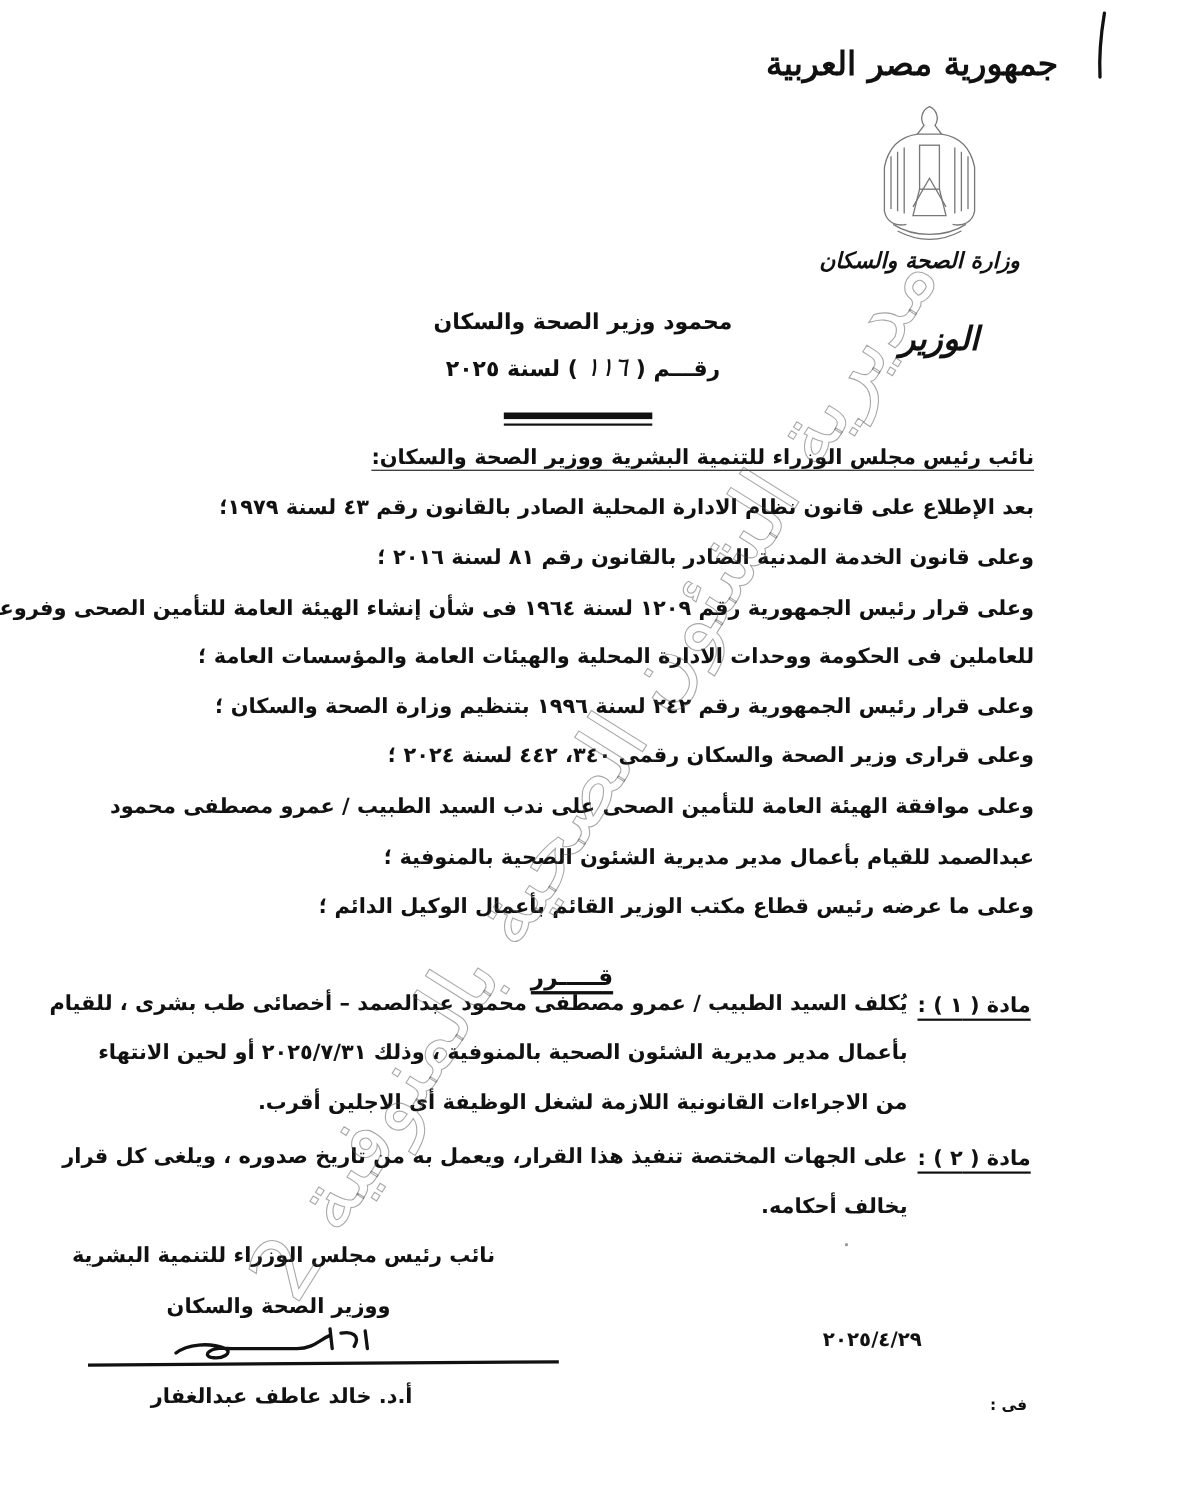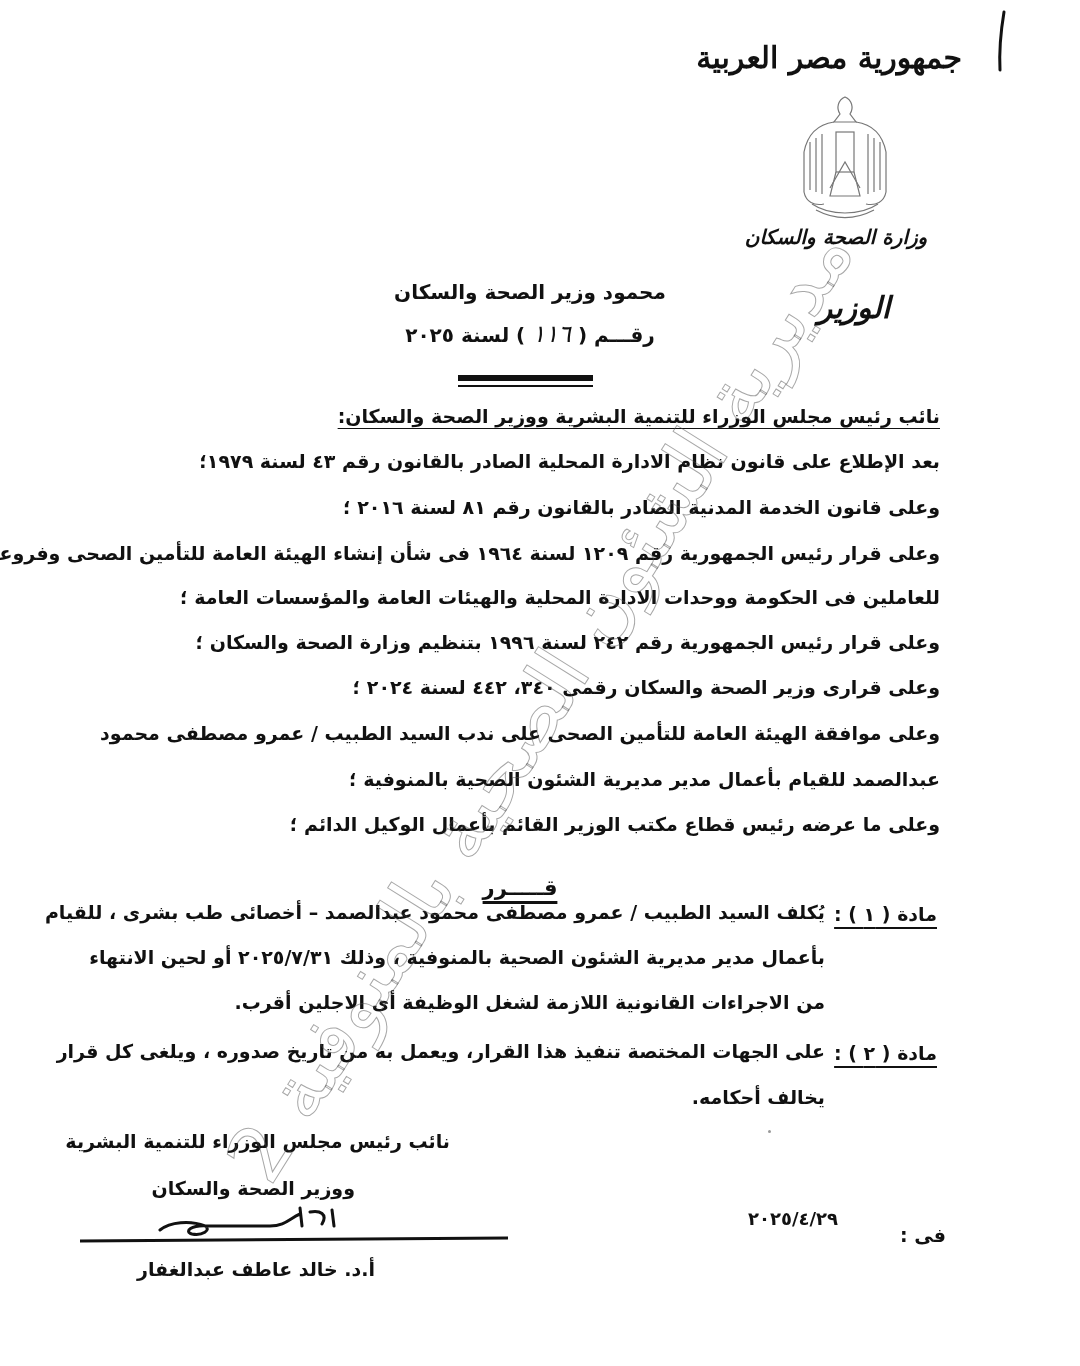--- a/index.html
+++ b/index.html
@@ -33,21 +33,21 @@
     .article-label { right: 143px; font-size: 19px; font-weight: bold; white-space: nowrap; text-decoration: underline; text-decoration-thickness: 2px; text-underline-offset: 6px; }
     .article-text { font-size: 19px; font-weight: bold; white-space: nowrap; line-height: 1; }
 
     
     .sig-title-1 { left: 85px; top: 1130px; width: 365px; text-align: center; font-size: 19px; font-weight: bold; white-space: nowrap; }
     .sig-title-2 { left: 170px; top: 1177px; width: 185px; text-align: center; font-size: 19px; font-weight: bold; white-space: nowrap; }
     .signature { left: 150px; top: 1202px; width: 200px; height: 38px; }
     .sig-line { left: 80px; top: 1238px; width: 428px; height: 3px; background: #111; transform: rotate(-0.4deg); }
     .sig-name { left: 155px; top: 1258px; width: 220px; text-align: center; font-size: 19px; font-weight: bold; white-space: nowrap; }
 
-    .date-label { left: 900px; top: 1224px; font-size: 19px; font-weight: bold; white-space: nowrap; }
+    .date-label { left: 900px; top: 1270px; font-size: 14px; font-weight: bold; white-space: nowrap; }
     .date-value { left: 748px; top: 1208px; font-size: 18px; font-weight: bold; white-space: nowrap; direction: ltr; }
 
     .dot { left: 768px; top: 1130px; width: 3px; height: 3px; background: #999; border-radius: 50%; }
 
     
     .watermark { left: -60px; top: 660px; width: 1200px; text-align: center; font-size: 78px; color: rgba(90,90,90,0.55); transform: rotate(-58deg); transform-origin: center center; white-space: nowrap; pointer-events: none; font-family: "DejaVu Sans", sans-serif; -webkit-text-stroke: 1px rgba(80,80,80,0.5); color: transparent; }
   </style>
 </head>
 <body>
 

